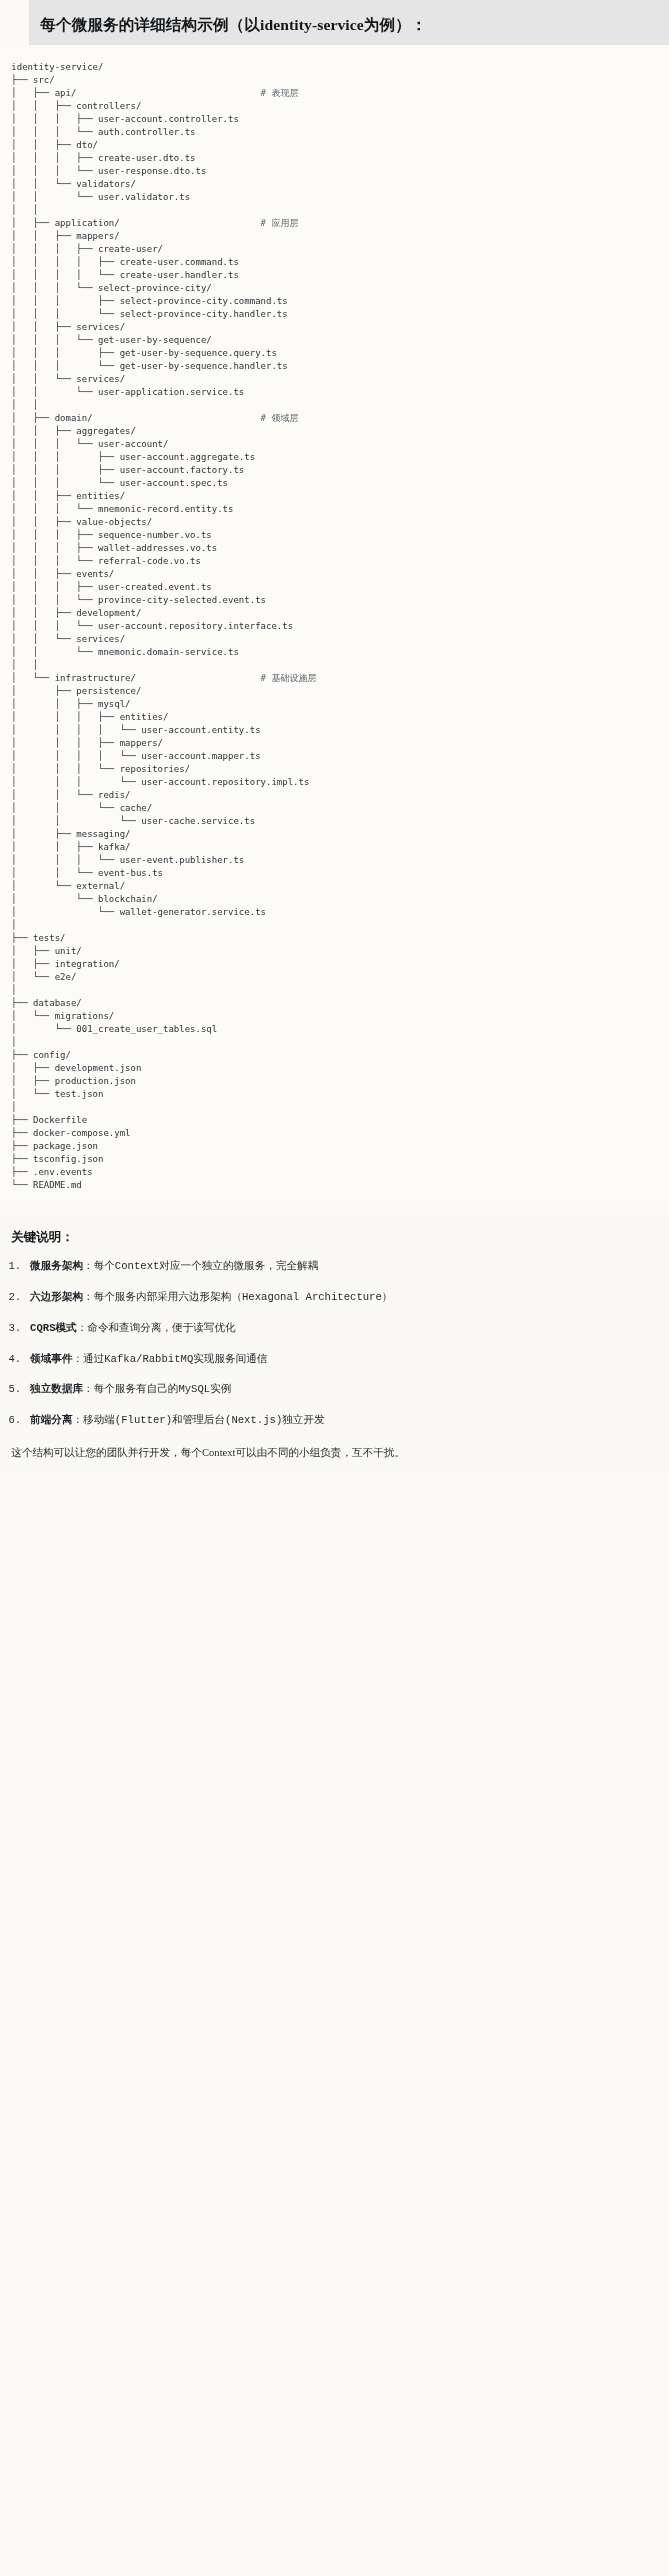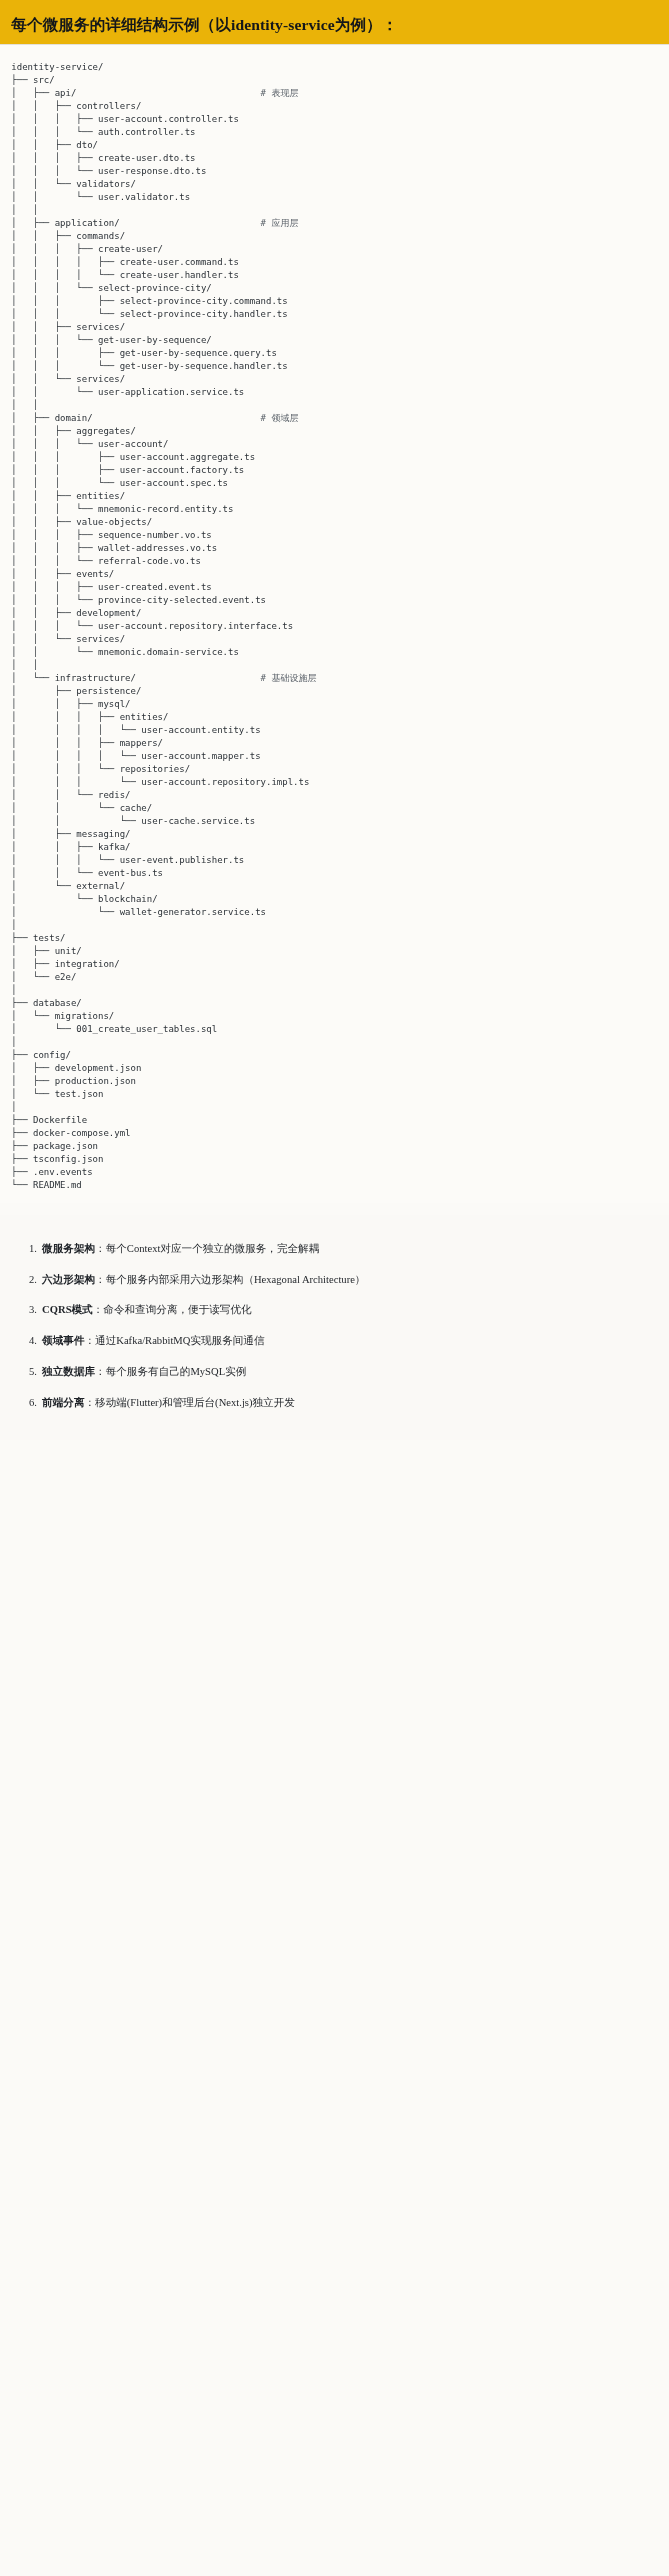--- a/index.html
+++ b/index.html
@@ -20,21 +20,22 @@
     min-height: 2576px;
     background: #fbfaf7;
     padding: 0;
     position: relative;
   }
 
   
   .doc-header {
     padding: 13.8px 11.3px 8.8px 11.3px;
     border-bottom: 0.6px solid #e3e0d9;
-    background: #eab308;
+    background: #e5e5e5;
+    margin-left: 29px;
   }
   .doc-title {
     margin: 0;
     font-size: 15.6px;
     line-height: 1.35;
     font-weight: bold;
     font-family: "Liberation Serif", "DejaVu Serif", serif;
     letter-spacing: 0.1px;
     color: #14171a;
   }
@@ -72,24 +73,24 @@
     background: #faf9f6;
   }
   .notes-title {
     margin: 0 0 12.5px 0;
     font-size: 12.5px;
     font-weight: bold;
     font-family: "Liberation Serif", "DejaVu Serif", serif;
     color: #14171a;
   }
   ol.notes-list {
-    margin: 12px;
+    margin: 0;
     padding: 0 0 0 16.3px;
     list-style: decimal;
-    font-family: Liberation Serif, serif;
+    font-family: Liberation Mono, monospace;
     font-size: 10.6px;
     line-height: 1.6;
     color: #1f2328;
   }
   ol.notes-list li {
     margin: 0 0 13.8px 0;
     padding-left: 2.5px;
   }
   ol.notes-list li:last-child { margin-bottom: 0; }
   .note-term {
@@ -122,21 +123,21 @@
 <span>│   │   ├── controllers/</span>
 <span>│   │   │   ├── user-account.controller.ts</span>
 <span>│   │   │   └── auth.controller.ts</span>
 <span>│   │   ├── dto/</span>
 <span>│   │   │   ├── create-user.dto.ts</span>
 <span>│   │   │   └── user-response.dto.ts</span>
 <span>│   │   └── validators/</span>
 <span>│   │       └── user.validator.ts</span>
 <span>│   │</span>
 <span>│   ├── application/                          <span class="comment"># 应用层</span></span>
-<span>│   │   ├── commands/</span>
+<span>│   │   ├── mappers/</span>
 <span>│   │   │   ├── create-user/</span>
 <span>│   │   │   │   ├── create-user.command.ts</span>
 <span>│   │   │   │   └── create-user.handler.ts</span>
 <span>│   │   │   └── select-province-city/</span>
 <span>│   │   │       ├── select-province-city.command.ts</span>
 <span>│   │   │       └── select-province-city.handler.ts</span>
 <span>│   │   ├── services/</span>
 <span>│   │   │   └── get-user-by-sequence/</span>
 <span>│   │   │       ├── get-user-by-sequence.query.ts</span>
 <span>│   │   │       └── get-user-by-sequence.handler.ts</span>
@@ -201,24 +202,26 @@
 <span>├── docker-compose.yml</span>
 <span>├── package.json</span>
 <span>├── tsconfig.json</span>
 <span>├── .env.events</span>
 <span>└── README.md</span></pre>
   </section>
 
   <div class="notes-divider"></div>
 
   <section class="notes">
+    <h2 class="notes-title">关键说明：</h2>
     <ol class="notes-list" id="notes-list">
         <li><span class="note-term">微服务架构</span><span class="note-sep">：</span><span class="note-desc">每个Context对应一个独立的微服务，完全解耦</span></li>
         <li><span class="note-term">六边形架构</span><span class="note-sep">：</span><span class="note-desc">每个服务内部采用六边形架构（Hexagonal Architecture）</span></li>
         <li><span class="note-term">CQRS模式</span><span class="note-sep">：</span><span class="note-desc">命令和查询分离，便于读写优化</span></li>
         <li><span class="note-term">领域事件</span><span class="note-sep">：</span><span class="note-desc">通过Kafka/RabbitMQ实现服务间通信</span></li>
         <li><span class="note-term">独立数据库</span><span class="note-sep">：</span><span class="note-desc">每个服务有自己的MySQL实例</span></li>
         <li><span class="note-term">前端分离</span><span class="note-sep">：</span><span class="note-desc">移动端(Flutter)和管理后台(Next.js)独立开发</span></li>
       </ol>
+    <p class="closing">这个结构可以让您的团队并行开发，每个Context可以由不同的小组负责，互不干扰。</p>
   </section>
 
 </div>
 
 
 </body></html>

